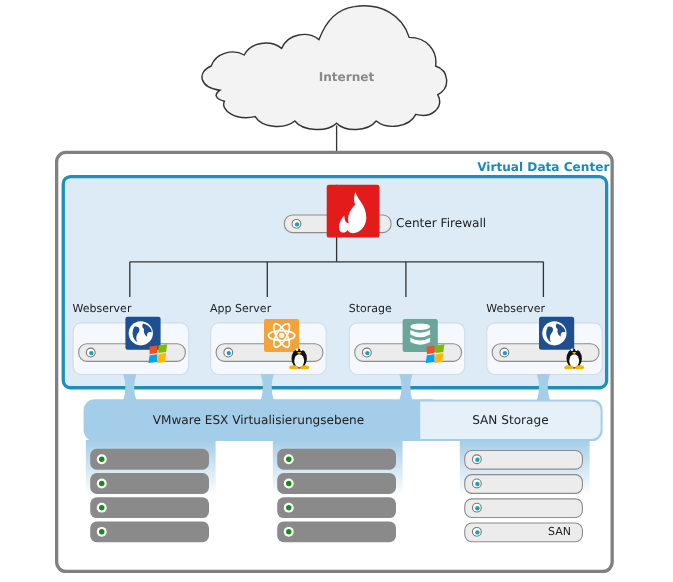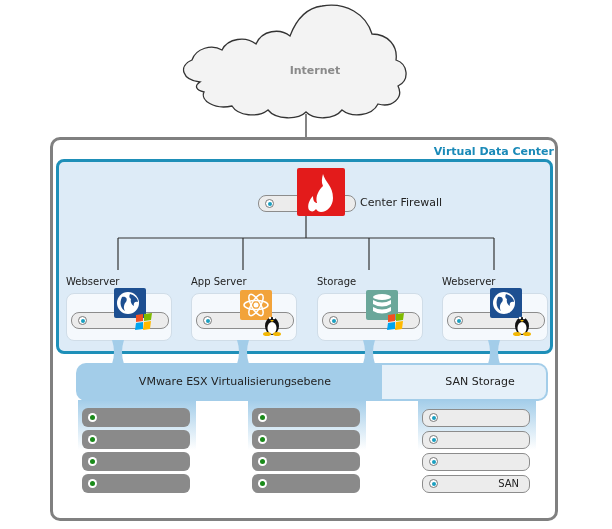--- a/index.html
+++ b/index.html
@@ -175,21 +175,21 @@
   </defs>
   <rect x="78" y="400" width="118" height="50" fill="url(#gHost)"></rect>
   <rect x="248" y="400" width="118" height="50" fill="url(#gHost)"></rect>
   <rect x="418" y="400" width="118" height="50" fill="url(#gHost)"></rect>
 </svg>
 
 <div class="layer-esx">
   <div class="layer-text" style="left:0;top:12px;width:318px;">VMware ESX Virtualisierungsebene</div>
 </div>
 <div class="layer-san">
-  <div class="layer-text" style="left:16px;top:10px;width:164px;">SAN Storage</div>
+  <div class="layer-text" style="left:0;top:10px;width:164px;">SAN Storage</div>
 </div>
 
 <div class="hostbar" style="left:82px;top:408px;">
     <span class="dot-green"></span>
   </div>
 <div class="hostbar" style="left:82px;top:430px;">
     <span class="dot-green"></span>
   </div>
 <div class="hostbar" style="left:82px;top:452px;">
     <span class="dot-green"></span>

